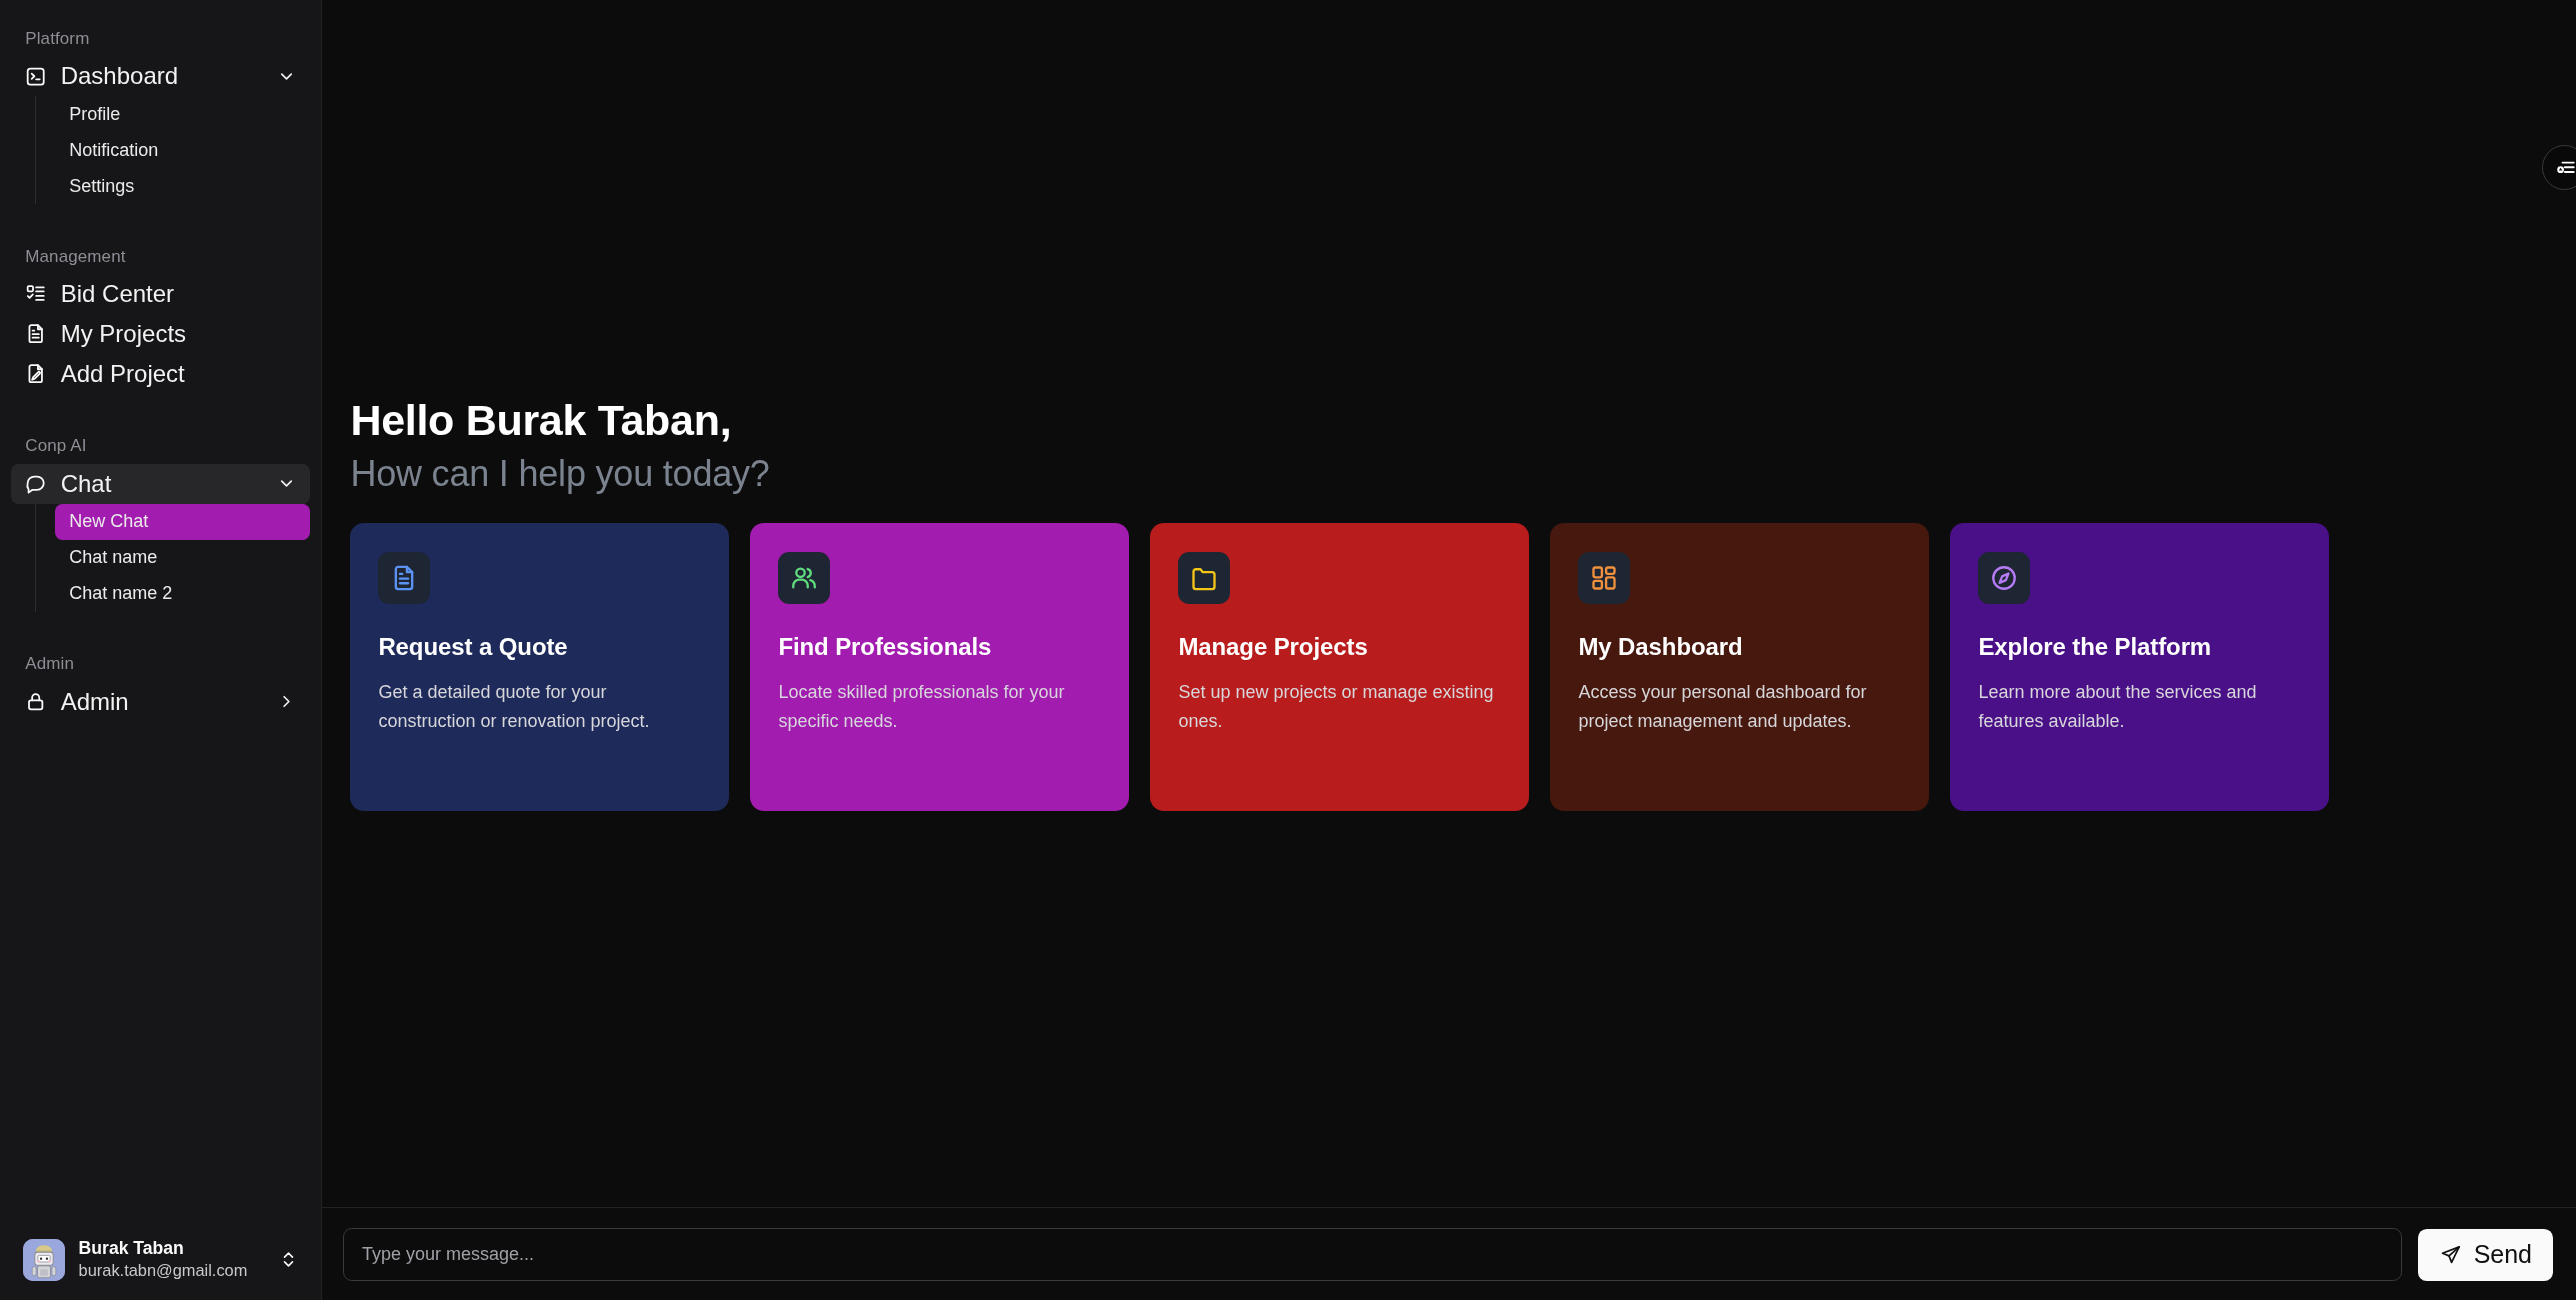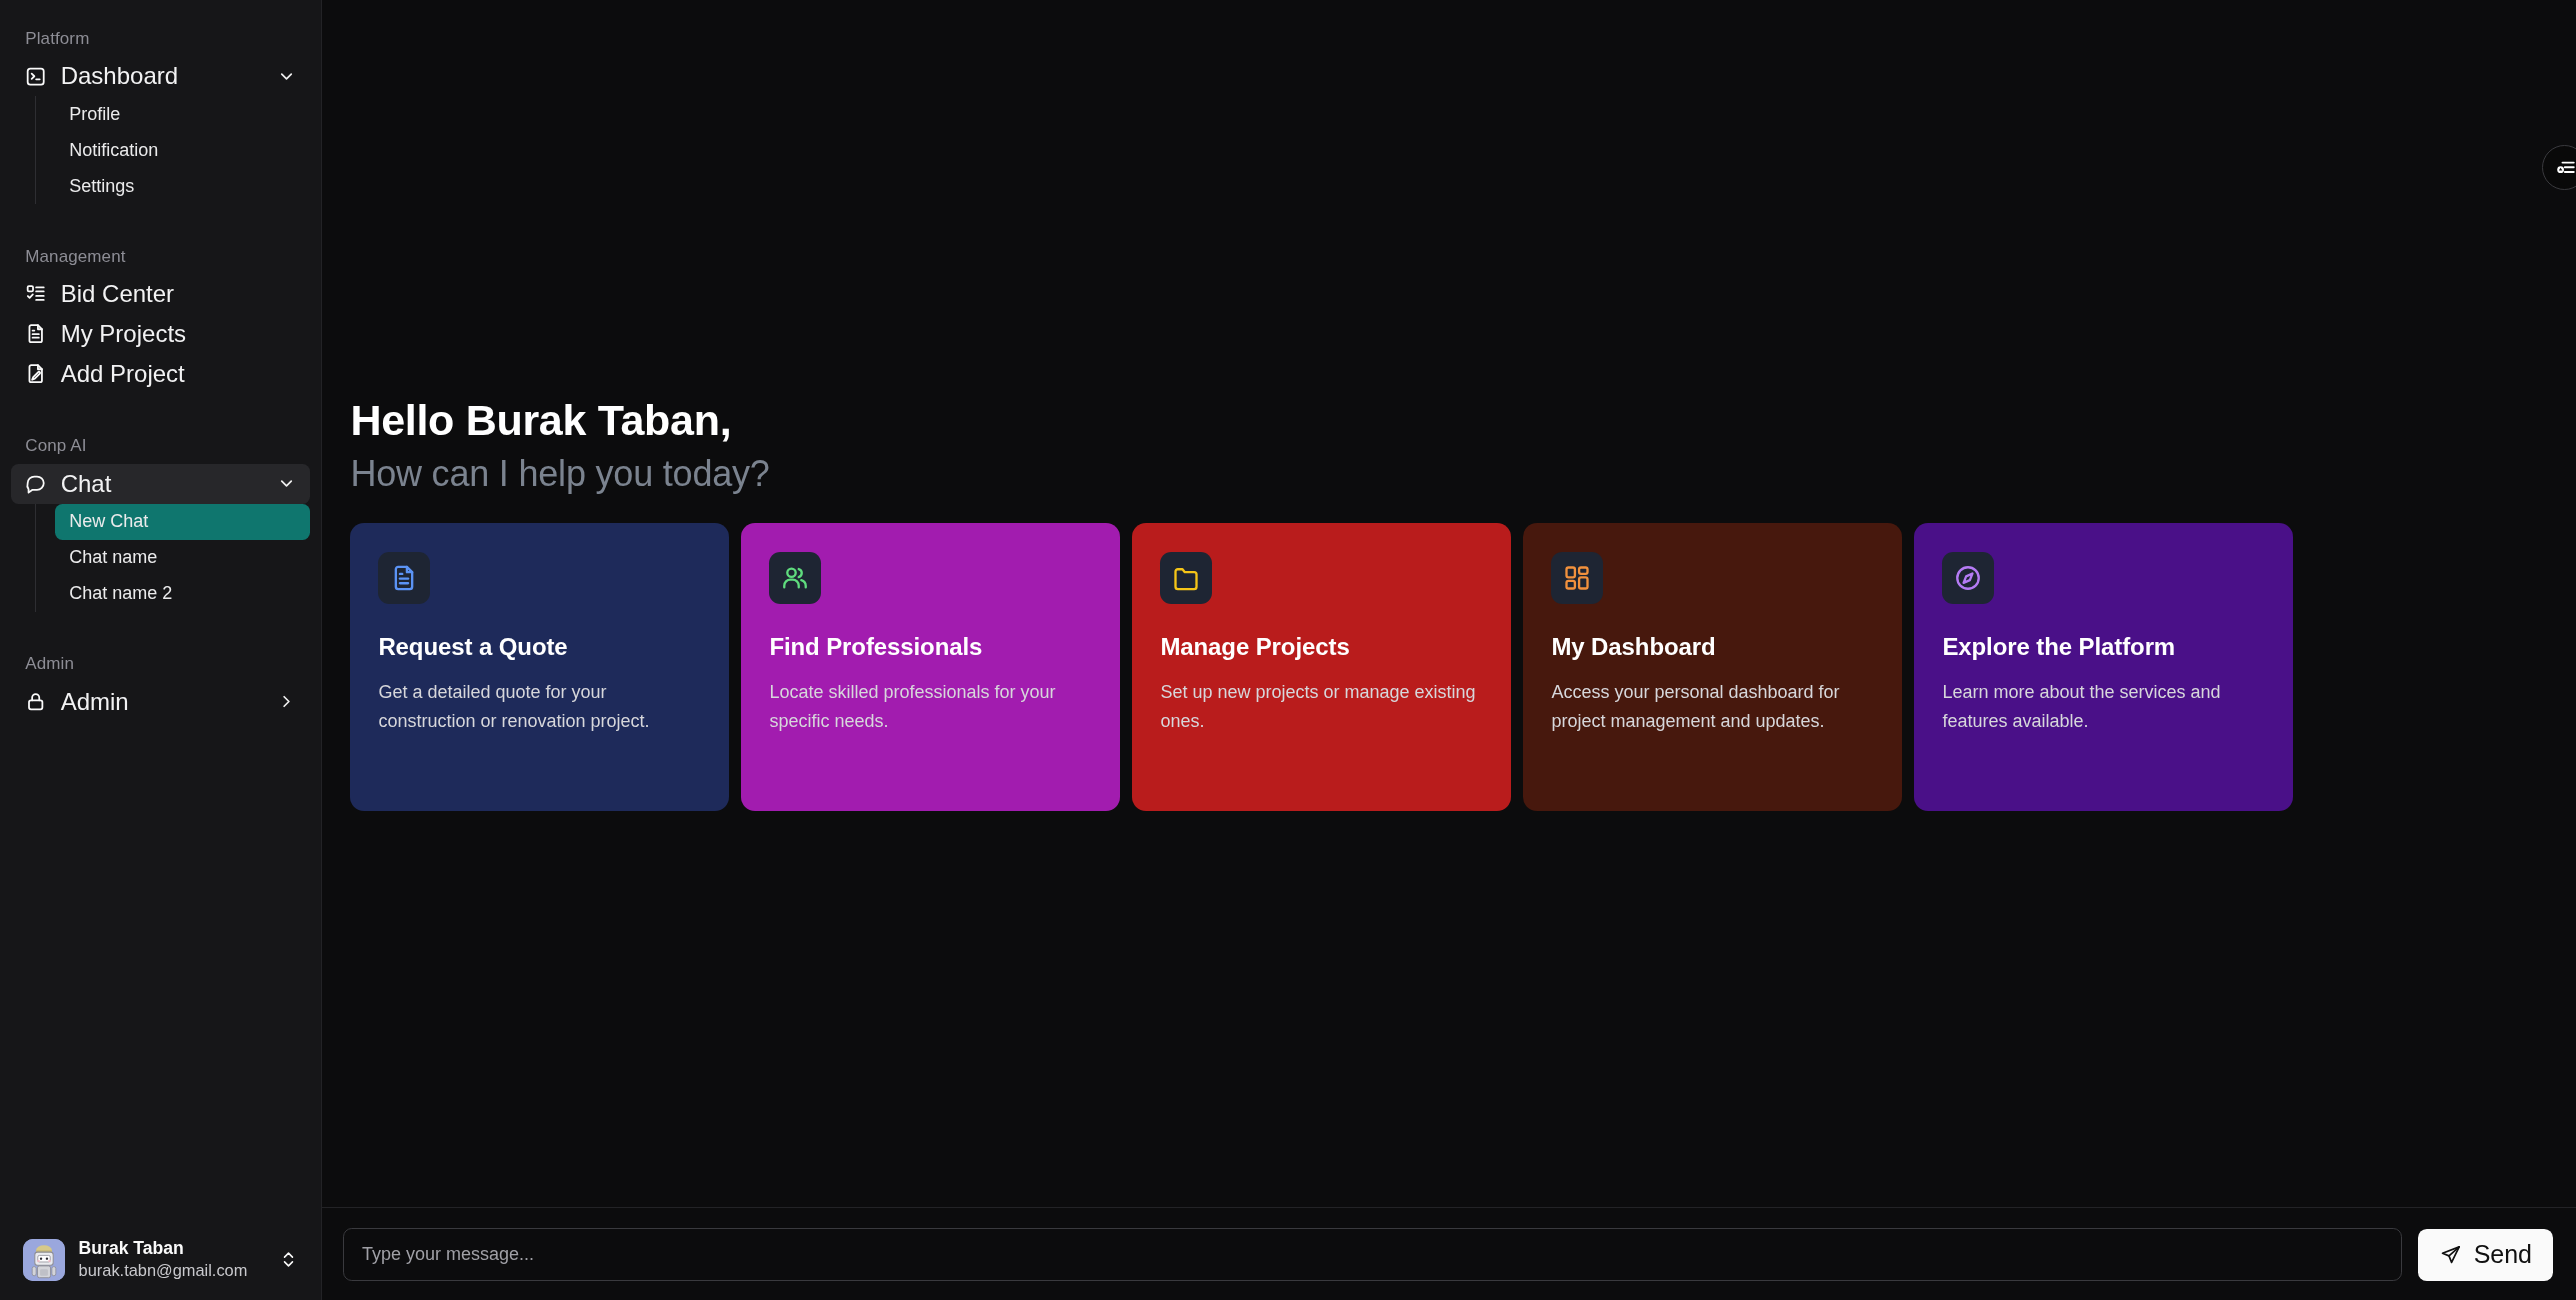--- a/index.html
+++ b/index.html
@@ -43,21 +43,21 @@
   .sb-sub {
     margin-left: 24px; padding-left: 19px;
     border-left: 1.3px solid #2e2e32;
   }
   .sb-subitem {
     display: flex; align-items: center;
     height: 36px; padding: 0 14px;
     border-radius: 7.5px; cursor: pointer;
     color: #ebebec; font-size: 18px;
   }
-  .sb-subitem.active { background: #0f766e; }
+  .sb-subitem.active { background: #a21caf; }
   .sb-gap { height: 31px; }
 
   
   .sb-user {
     flex: 0 0 auto;
     margin: 0 11.3px 11.3px 11.3px;
     padding: 8.8px 11.3px;
     display: flex; align-items: center; gap: 14px;
     border-radius: 8.8px; cursor: pointer;
   }
@@ -97,21 +97,21 @@
   .greeting { padding-left: 7px; margin-bottom: 28px; }
   .g-hello {
     font-size: 43px; font-weight: bold; color: #ffffff;
     letter-spacing: -0.3px; line-height: 1.15;
   }
   .g-sub {
     font-size: 36px; color: #7b838f; line-height: 1.2;
     margin-top: 6.3px; letter-spacing: -0.2px;
   }
 
-  .cards { display: flex; gap: 12px; padding-left: 7px; }
+  .cards { display: flex; gap: 21px; padding-left: 7px; }
   .card {
     width: 379px; height: 288px;
     border-radius: 14px;
     padding: 29px 28px 0 28px;
     cursor: pointer;
     display: flex; flex-direction: column;
   }
   .card-ico {
     width: 52px; height: 52px; border-radius: 11.3px;
     background: #1e2533;

